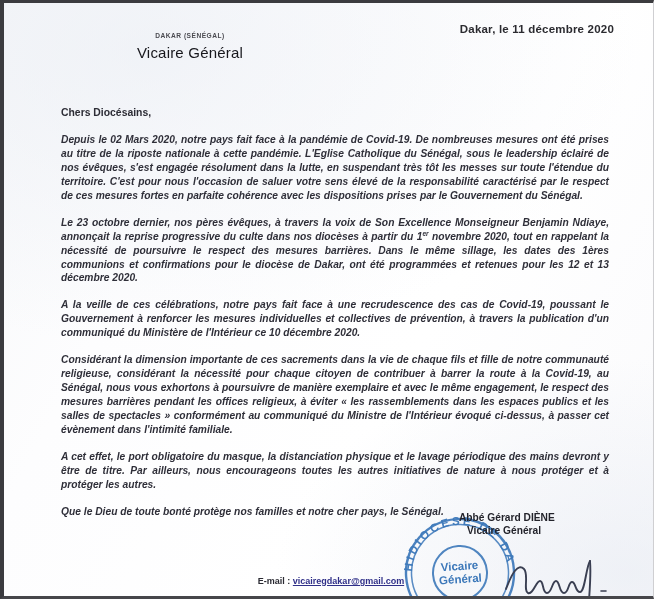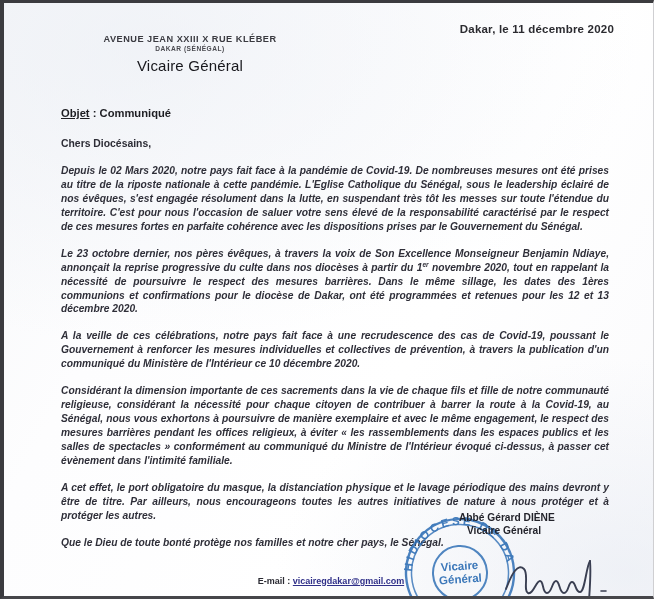--- a/index.html
+++ b/index.html
@@ -201,28 +201,26 @@
 
 <div class="scan">
   <div class="page"></div>
   <div class="paper-tint"></div>
 
   <div class="content">
 
     <div class="date-line">Dakar, le 11 décembre 2020</div>
 
     <div class="letterhead">
-      <div class="lh-addr1">AVENUE JEAN XXIII X RUE KLÉBER</div>
       <div class="lh-city">DAKAR (SÉNÉGAL)</div>
       <div class="lh-role">Vicaire Général</div>
     </div>
 
     <div class="body-wrap">
 
-      <div class="objet"><u>Objet</u><span> : </span><span>Communiqué</span></div>
 
       <div class="salut">Chers Diocésains,</div>
 
       <p class="para">Depuis le 02 Mars 2020, notre pays fait face à la pandémie de Covid-19. De nombreuses mesures ont été prises au titre de la riposte nationale à cette pandémie. L'Eglise Catholique du Sénégal, sous le leadership éclairé de nos évêques, s'est engagée résolument dans la lutte, en suspendant très tôt les messes sur toute l'étendue du territoire. C'est pour nous l'occasion de saluer votre sens élevé de la responsabilité caractérisé par le respect de ces mesures fortes en parfaite cohérence avec les dispositions prises par le Gouvernement du Sénégal.</p>
 
       <p class="para"><span>Le 23 octobre dernier, nos pères évêques, à travers la voix de Son Excellence Monseigneur Benjamin Ndiaye, annonçait la reprise progressive du culte dans nos diocèses à partir du 1</span><sup class="ord">er</sup><span> novembre 2020, tout en rappelant la nécessité de poursuivre le respect des mesures barrières.  Dans le même sillage, les dates des 1ères communions et confirmations pour le diocèse de Dakar, ont été programmées et retenues pour les 12 et 13 décembre 2020.</span></p>
 
       <p class="para">A la veille de ces célébrations, notre pays fait face à une recrudescence des cas de Covid-19, poussant le Gouvernement à renforcer les mesures individuelles et collectives de prévention, à travers la publication d'un communiqué du Ministère de l'Intérieur ce 10 décembre 2020.</p>
 
       <p class="para">Considérant la dimension importante de ces sacrements dans la vie de chaque fils et fille de notre communauté religieuse, considérant la nécessité pour chaque citoyen de contribuer à barrer la route à la Covid-19, au Sénégal, nous vous exhortons à poursuivre de manière exemplaire et avec le même engagement, le respect des mesures barrières pendant les offices religieux, à éviter « les rassemblements dans les espaces publics et les salles de spectacles » conformément au communiqué du Ministre de l'Intérieur évoqué ci-dessus, à passer cet évènement dans l'intimité familiale.</p>

